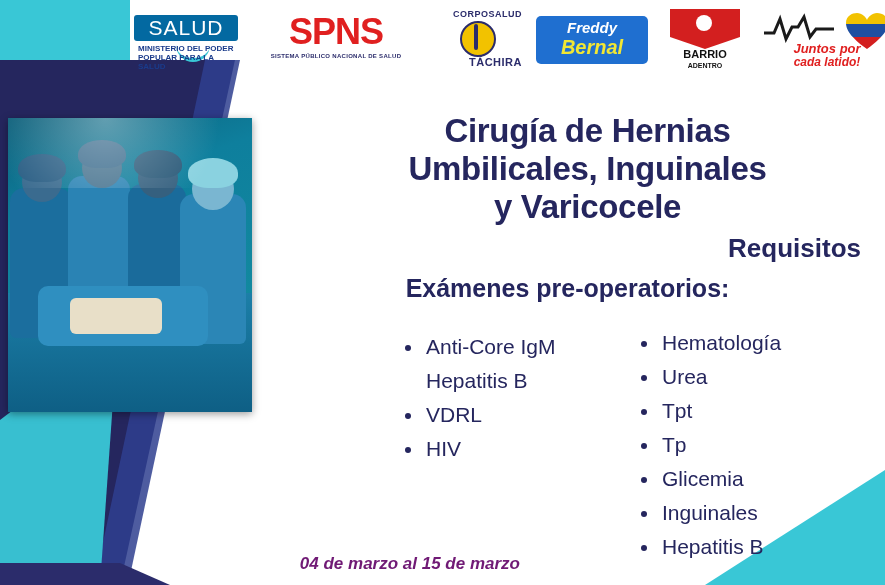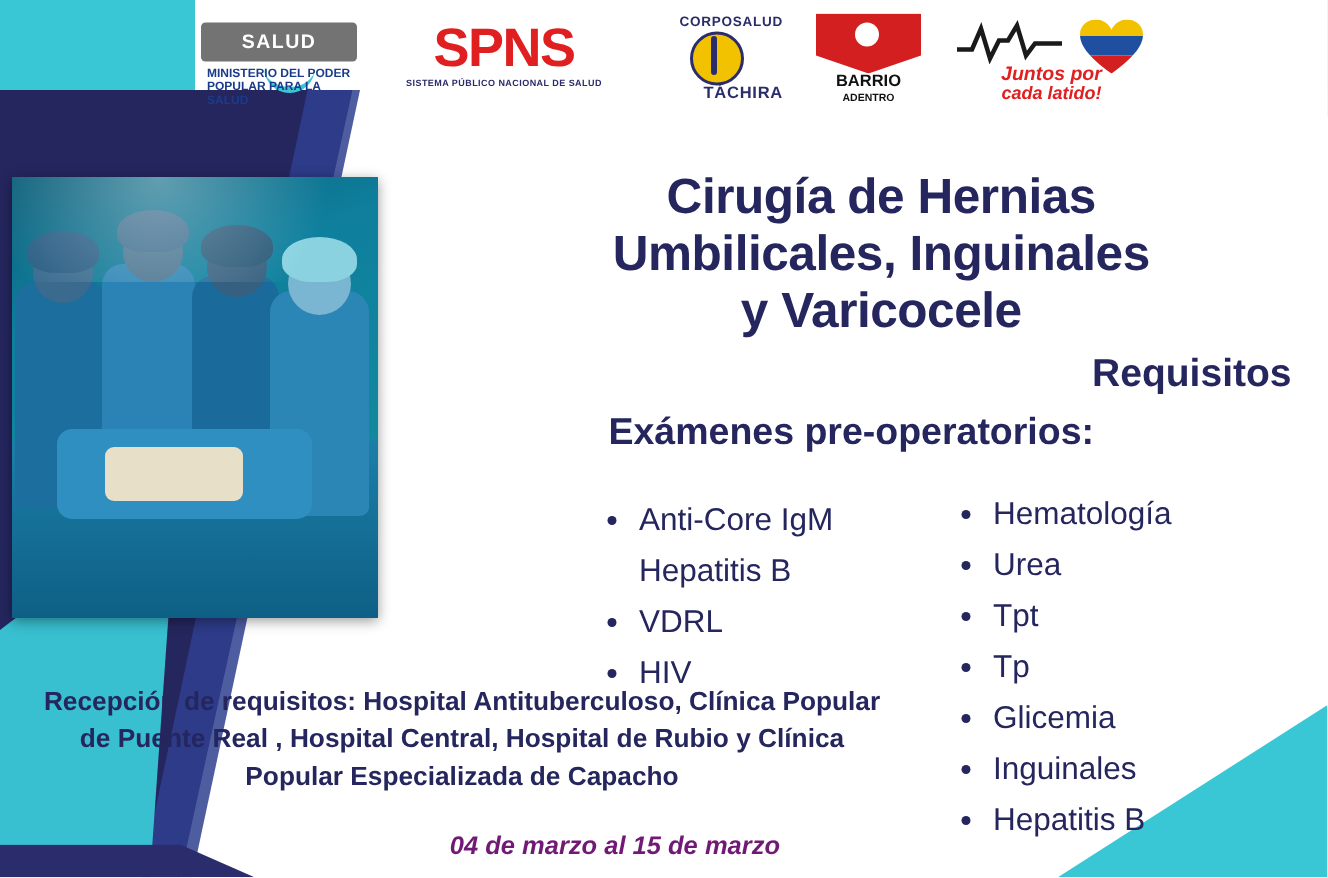--- a/index.html
+++ b/index.html
@@ -102,25 +102,25 @@
     padding-left: 10px;
     box-sizing: border-box;
   }
   .logo { position: relative; flex: none; }
 
   
   .logo-salud { width: 112px; height: 58px; }
   .salud-badge {
     position: absolute; left: 4px; top: 4px;
     width: 104px; height: 26px;
-    background: #737373;
+    background: #0369a1;
     border-radius: 3px;
     color: #fff;
-    font-weight: bold;
-    font-size: 13px;
+    font-weight: normal;
+    font-size: 21px;
     letter-spacing: 1px;
     text-align: center;
     line-height: 26px;
   }
   .salud-sub {
     position: absolute; left: 8px; top: 33px;
     width: 96px;
     color: #1a3b8b;
     font-size: 8px;
     font-weight: bold;
@@ -407,20 +407,25 @@
       <div class="spns-sub">SISTEMA PÚBLICO NACIONAL DE SALUD</div>
     </div>
 
     <div class="logo logo-corpo">
       <div class="corpo-top">CORPOSALUD</div>
       <div class="corpo-circle"></div>
       <div class="corpo-rod"></div>
       <div class="corpo-bottom">TÁCHIRA</div>
     </div>
 
+    <div class="logo logo-freddy">
+      <div class="freddy-box"></div>
+      <div class="freddy-1">Freddy</div>
+      <div class="freddy-2">Bernal</div>
+    </div>
 
     <div class="logo logo-barrio">
       <div class="barrio-block"></div>
       <div class="barrio-person"></div>
       <div class="barrio-text">
         <span>BARRIO</span>
         <small>ADENTRO</small>
       </div>
     </div>
 
@@ -489,16 +494,15 @@
       <li>Hematología</li>
       <li>Urea</li>
       <li>Tpt</li>
       <li>Tp</li>
       <li>Glicemia</li>
       <li>Inguinales</li>
       <li>Hepatitis B</li>
     </ul>
   </div>
 
-  <div class="recepcion">Recepción de requisitos: Hospital Antituberculoso, Clínica Popular de Puente Real , Hospital Central, Hospital de Rubio y Clínica Popular Especializada de Capacho</div>
   <div class="fechas">04 de marzo al 15 de marzo</div>
 
 </div>
 
 </body></html>

